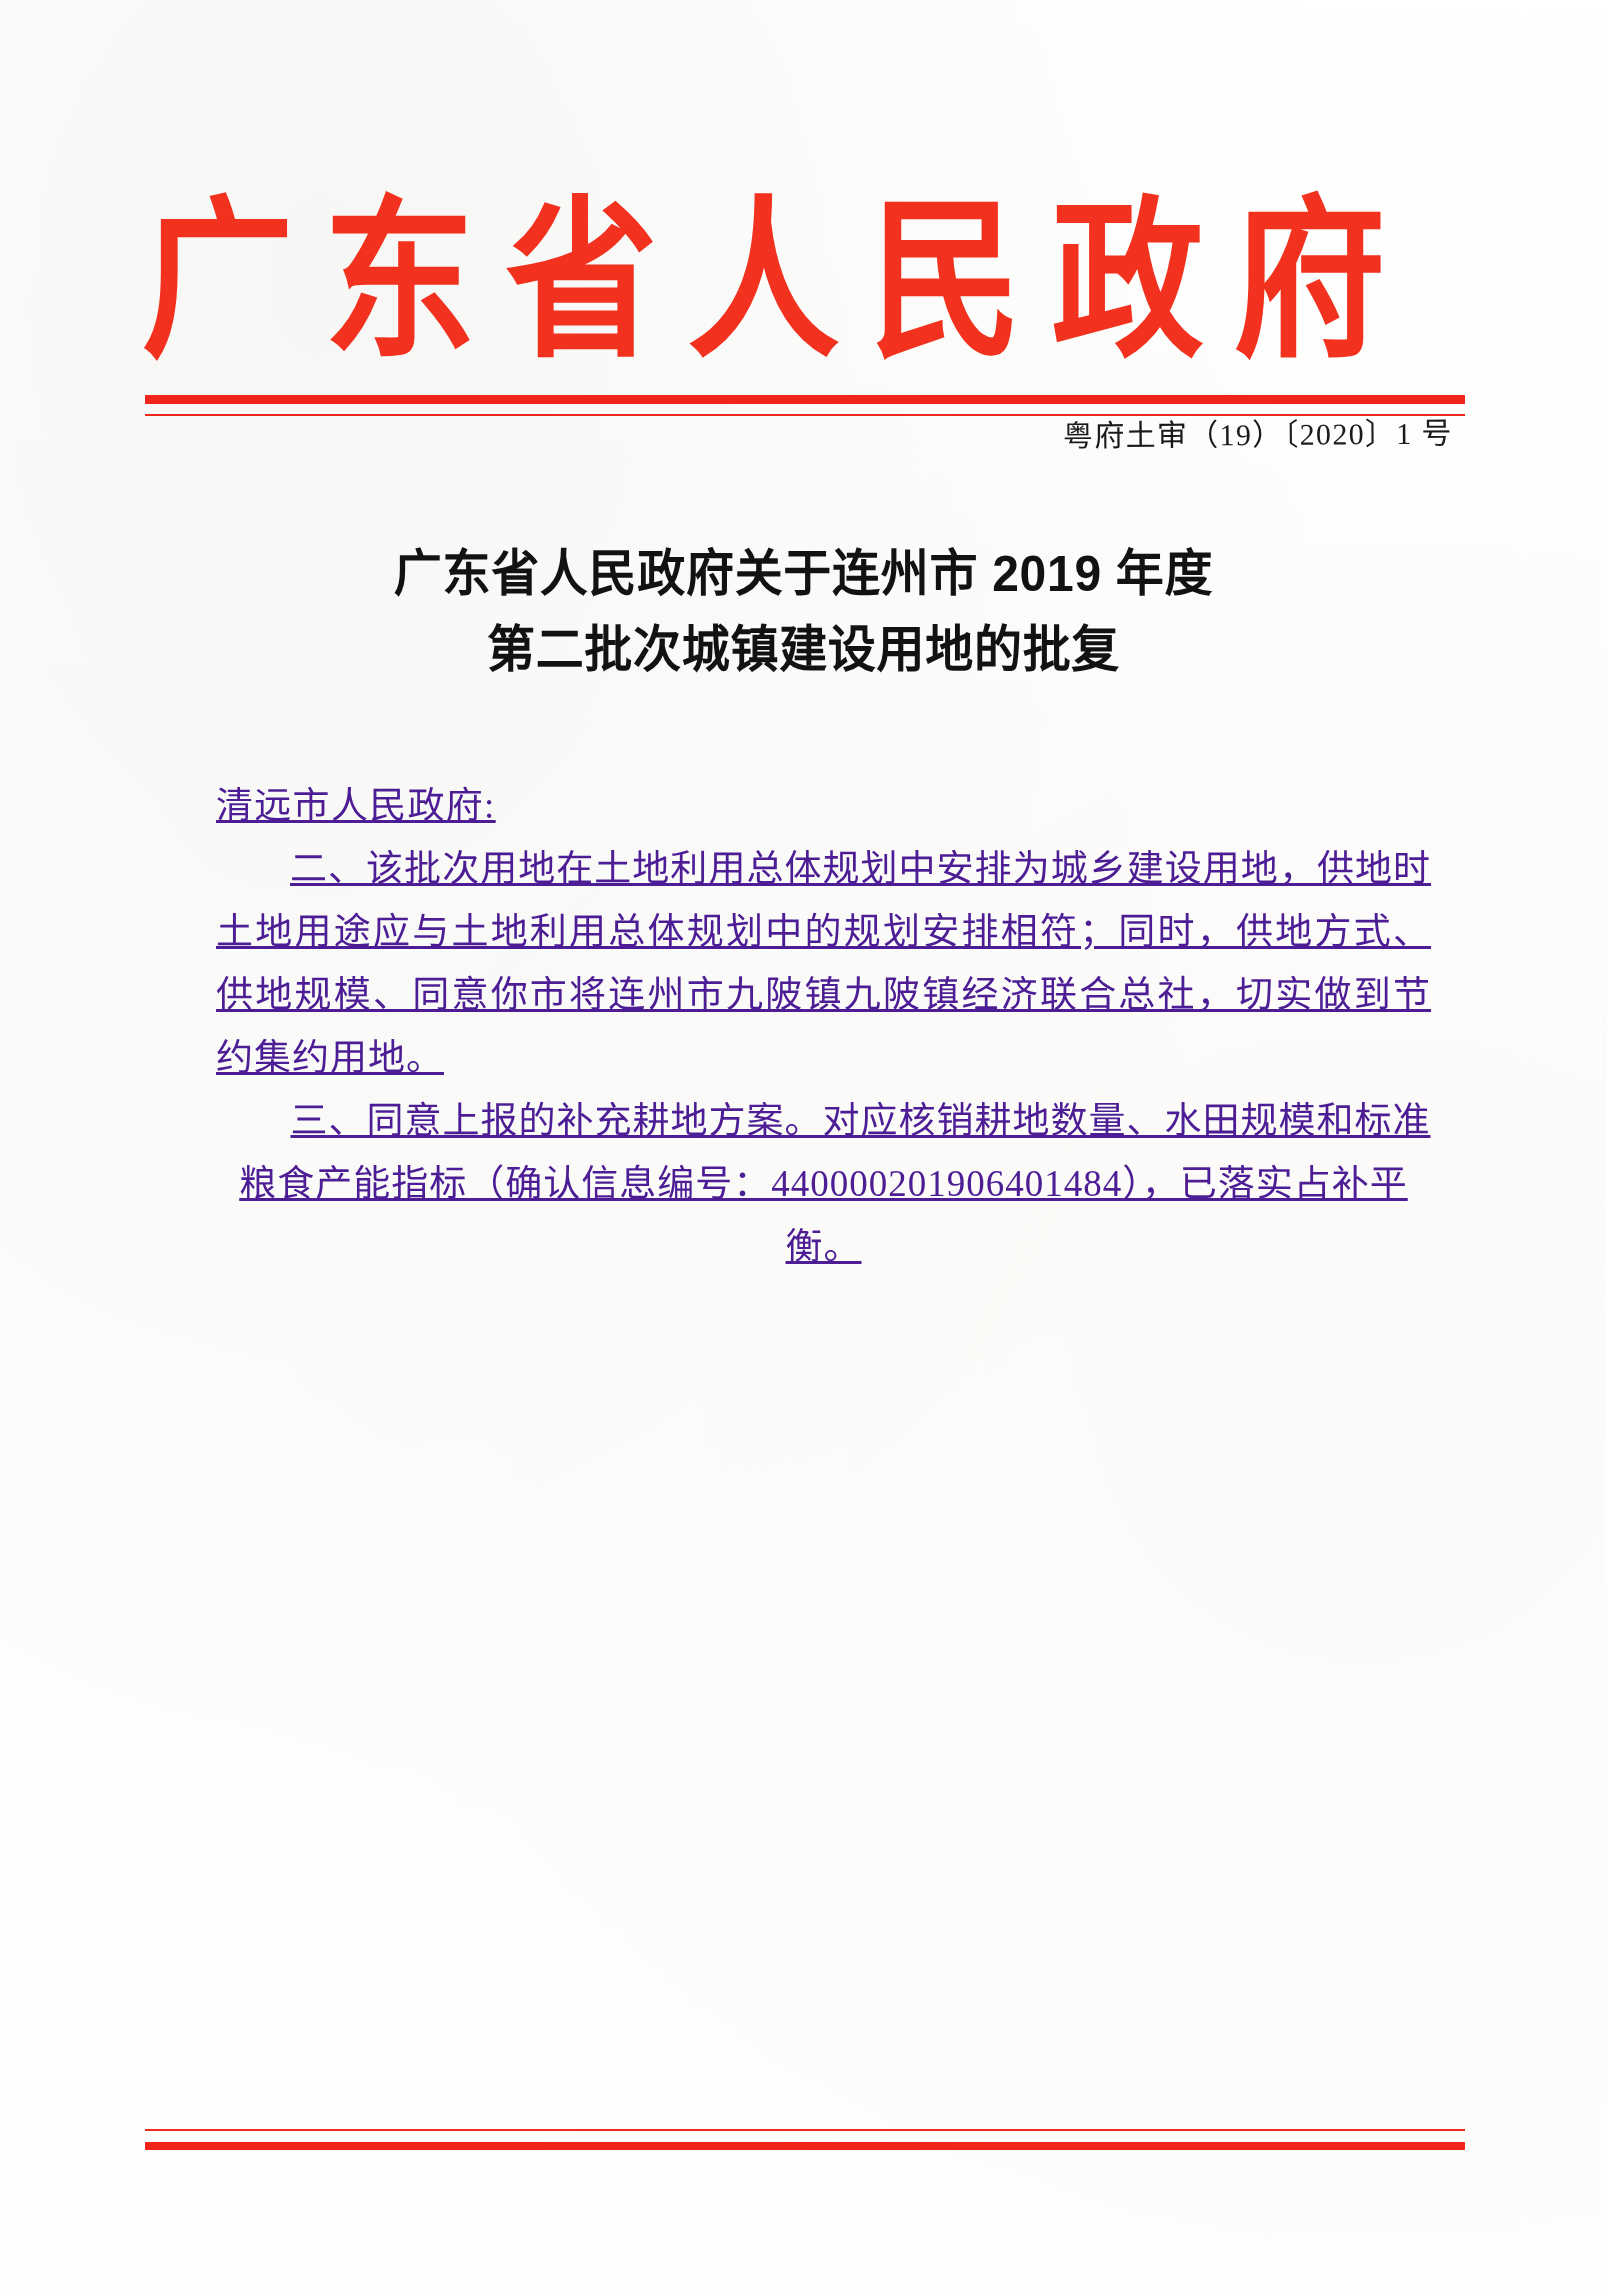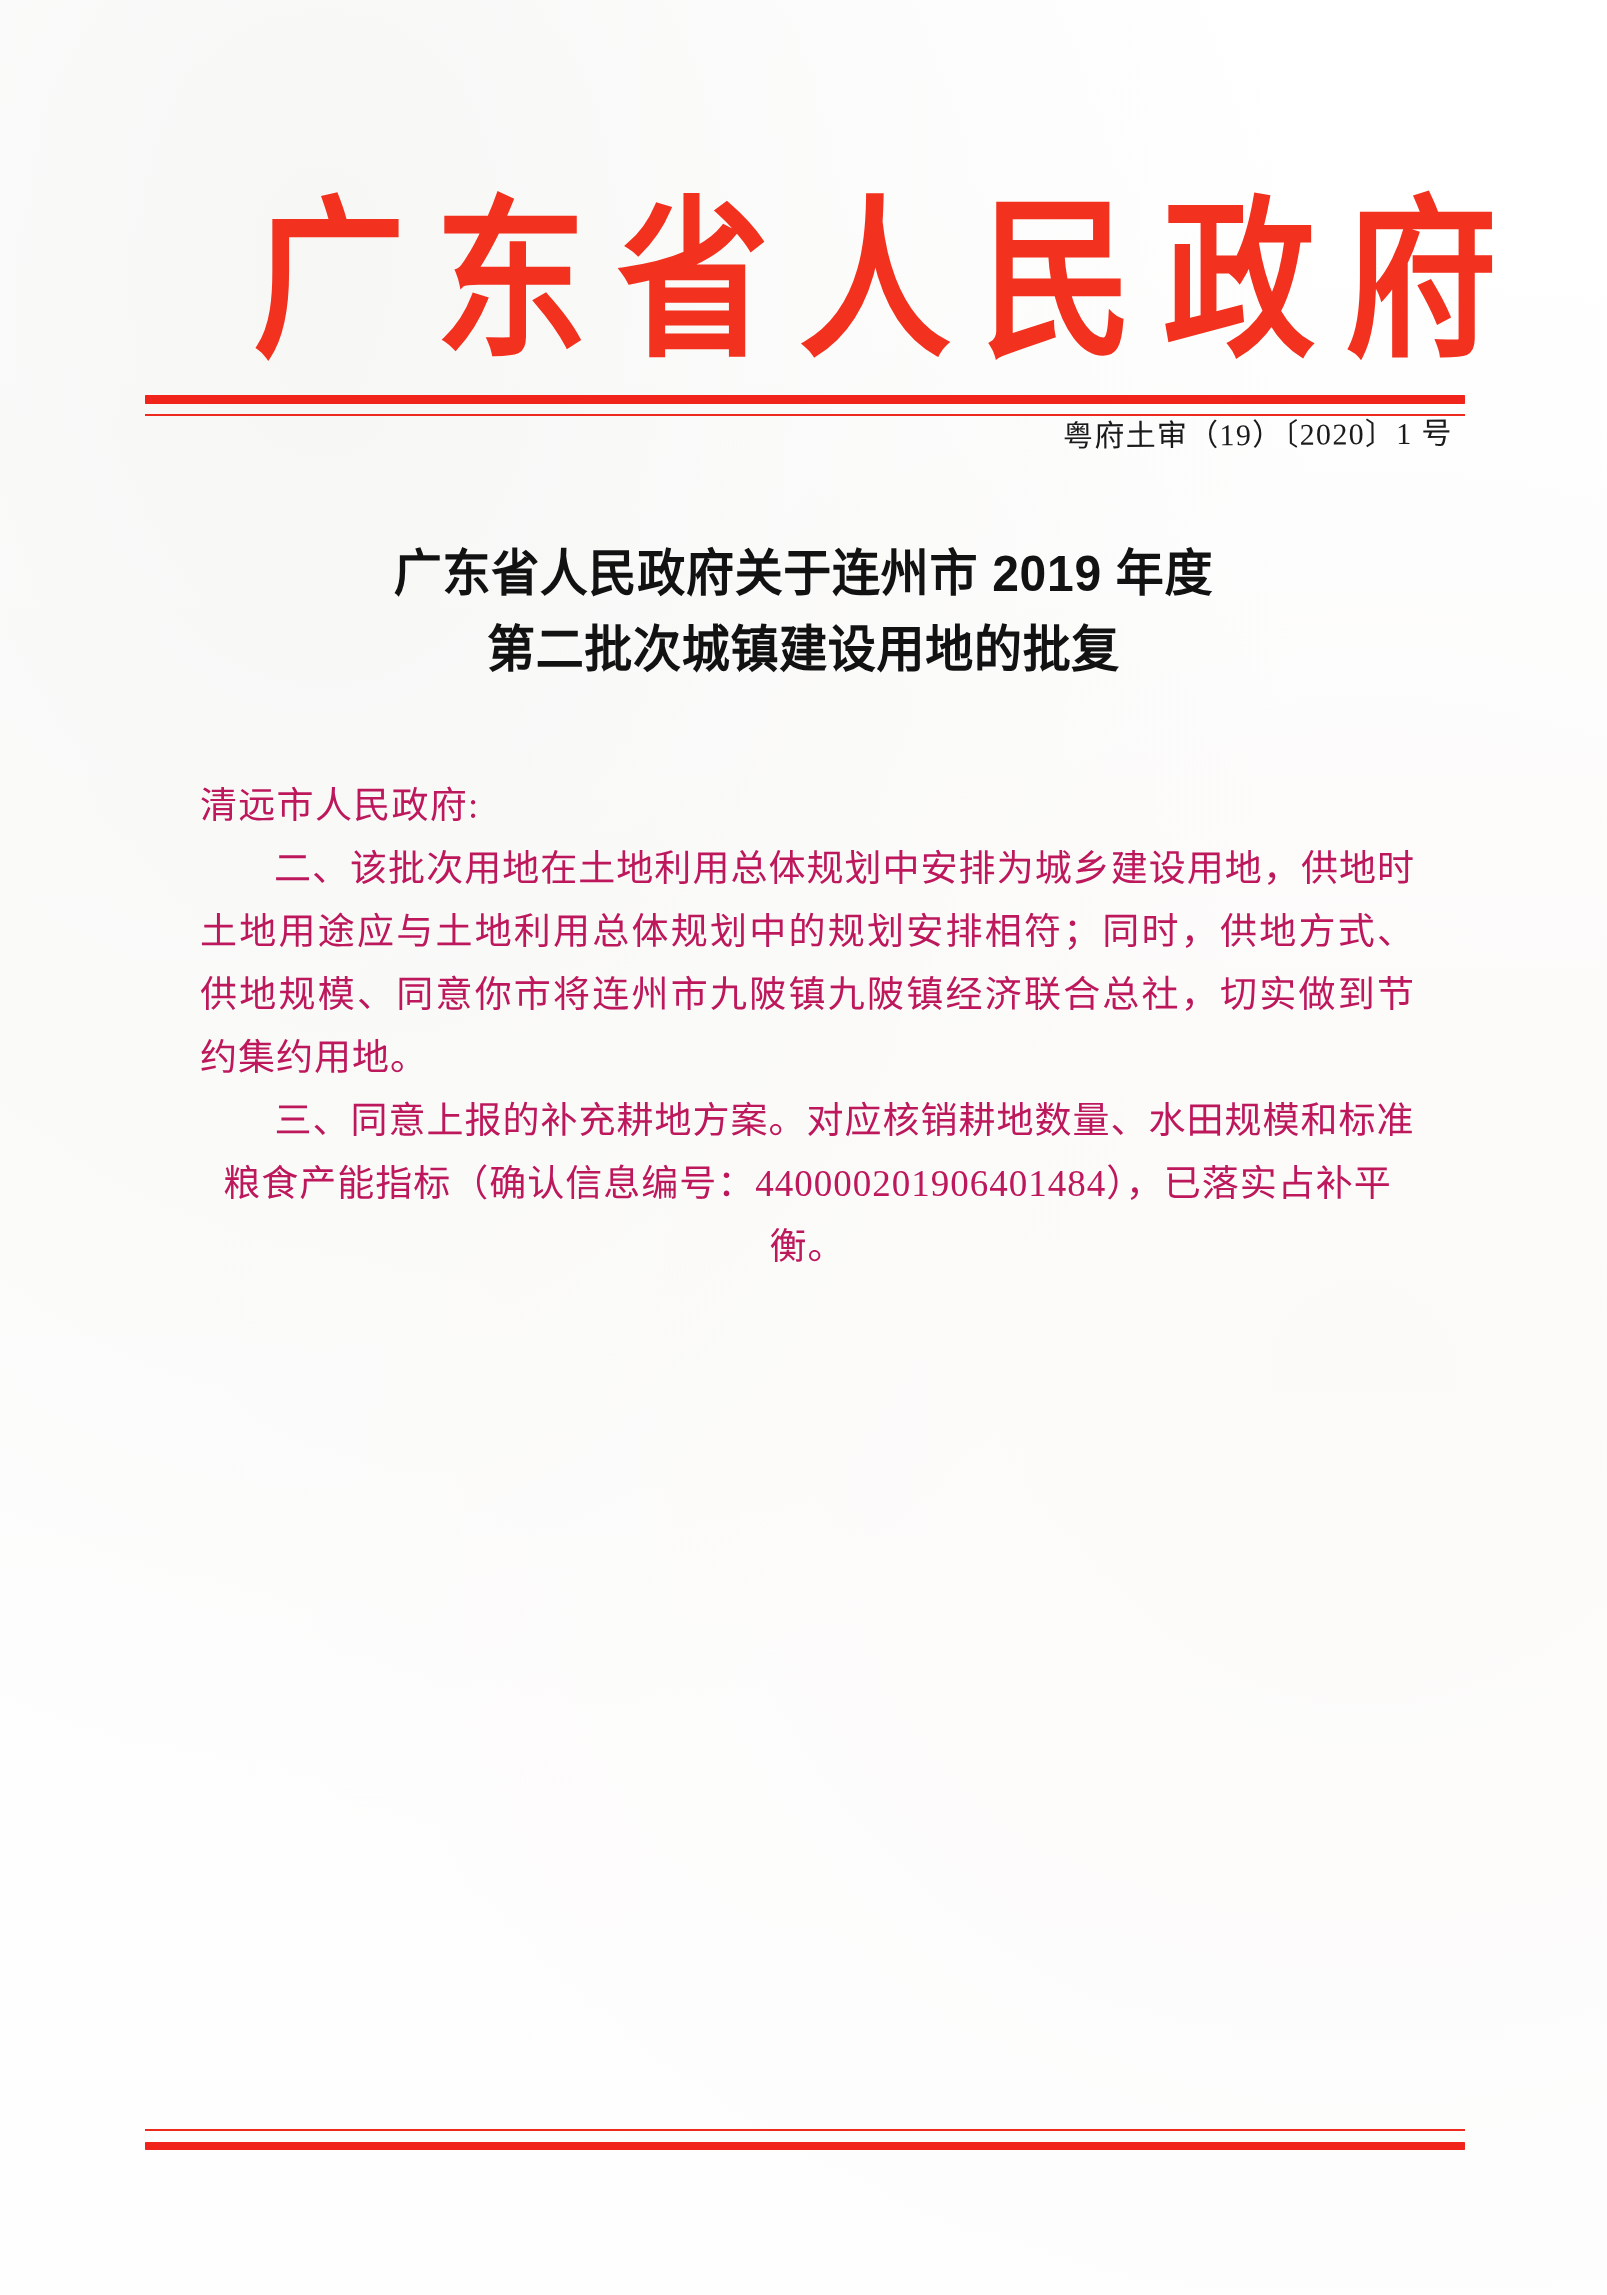--- a/index.html
+++ b/index.html
@@ -30,21 +30,21 @@
       linear-gradient(180deg, #ffffff 0%, #fdfdfc 48%, #fefefe 100%);
     pointer-events: none;
   }
 
   
   .masthead {
     position: absolute;
     top: 196px;
     left: 0;
     width: 1527px;
-    text-align: right;
+    text-align: center;
   }
   .masthead-title {
     font-family: "Liberation Serif", "DejaVu Serif", serif;
     font-weight: 700;
     font-size: 152px;
     line-height: 1;
     letter-spacing: 30px;
     text-indent: 30px;
     color: #F2311E;
     white-space: nowrap;
@@ -106,29 +106,30 @@
     letter-spacing: 0.7px;
     transform: scaleY(1.06);
     transform-origin: center top;
   }
   .doc-title .line { display: block; white-space: nowrap; }
 
   
   .body-block {
     position: absolute;
     top: 774px;
-    left: 200px;
+    left: 216px;
     width: 1215px;
     font-family: "Liberation Serif", "DejaVu Serif", serif;
     font-size: 37px;
     line-height: 63px;
-    color: #be185d;
+    color: #4c1d95;
     letter-spacing: 1px;
     text-align: justify;
     text-justify: inter-character;
+    text-decoration: underline;
   }
   .salutation {
     margin: 0 0 0 0;
     text-align: left;
     letter-spacing: 1.3px;
   }
   .para {
     margin: 0;
     text-indent: 2em;
     text-align: justify;

